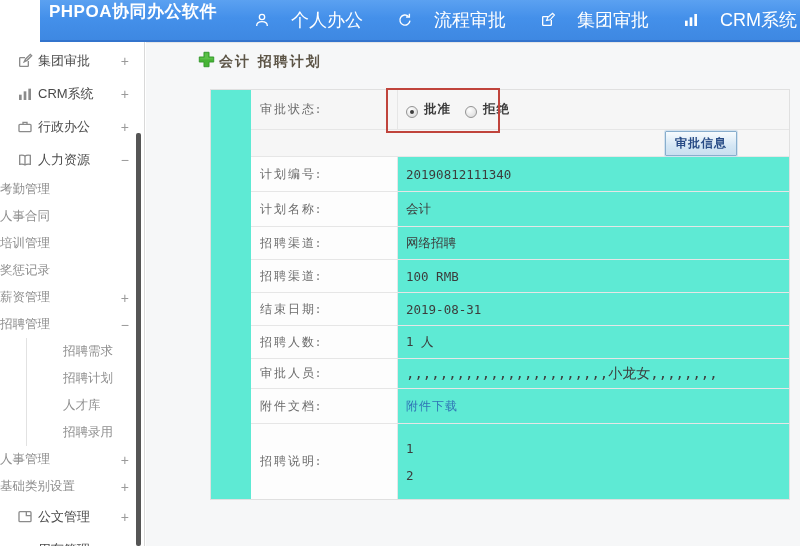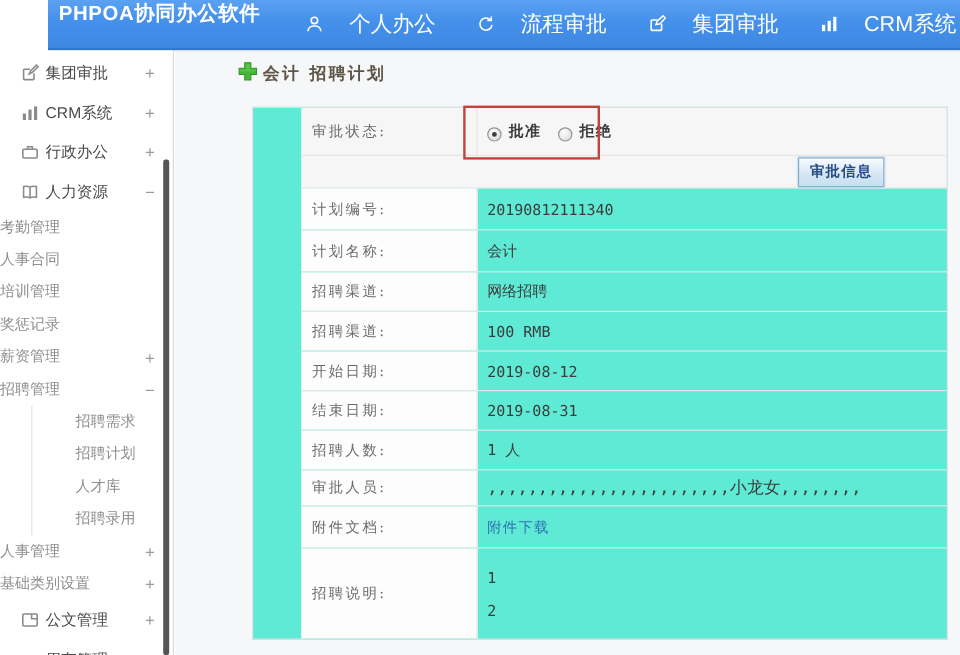--- a/index.html
+++ b/index.html
@@ -296,24 +296,20 @@
     <div class="trow" style="height:33px">
       <div class="tlabel">招聘渠道:</div>
       <div class="tvalue">网络招聘</div>
     </div>
 
     <div class="trow" style="height:33px">
       <div class="tlabel">招聘渠道:</div>
       <div class="tvalue">100 RMB</div>
     </div>
 
-    <div class="trow" style="height:33px">
-      <div class="tlabel">开始日期:</div>
-      <div class="tvalue">2019-08-12</div>
-    </div>
 
     <div class="trow" style="height:33px">
       <div class="tlabel">结束日期:</div>
       <div class="tvalue">2019-08-31</div>
     </div>
 
     <div class="trow" style="height:33px">
       <div class="tlabel">招聘人数:</div>
       <div class="tvalue">1 人</div>
     </div>

